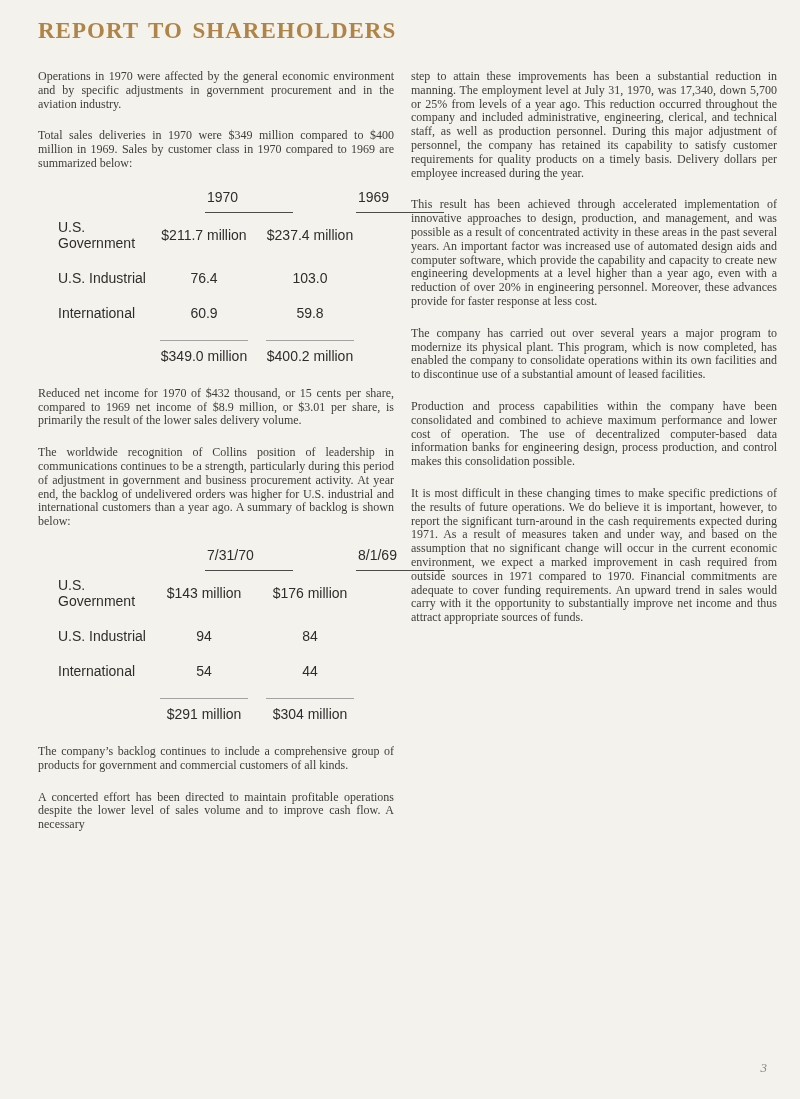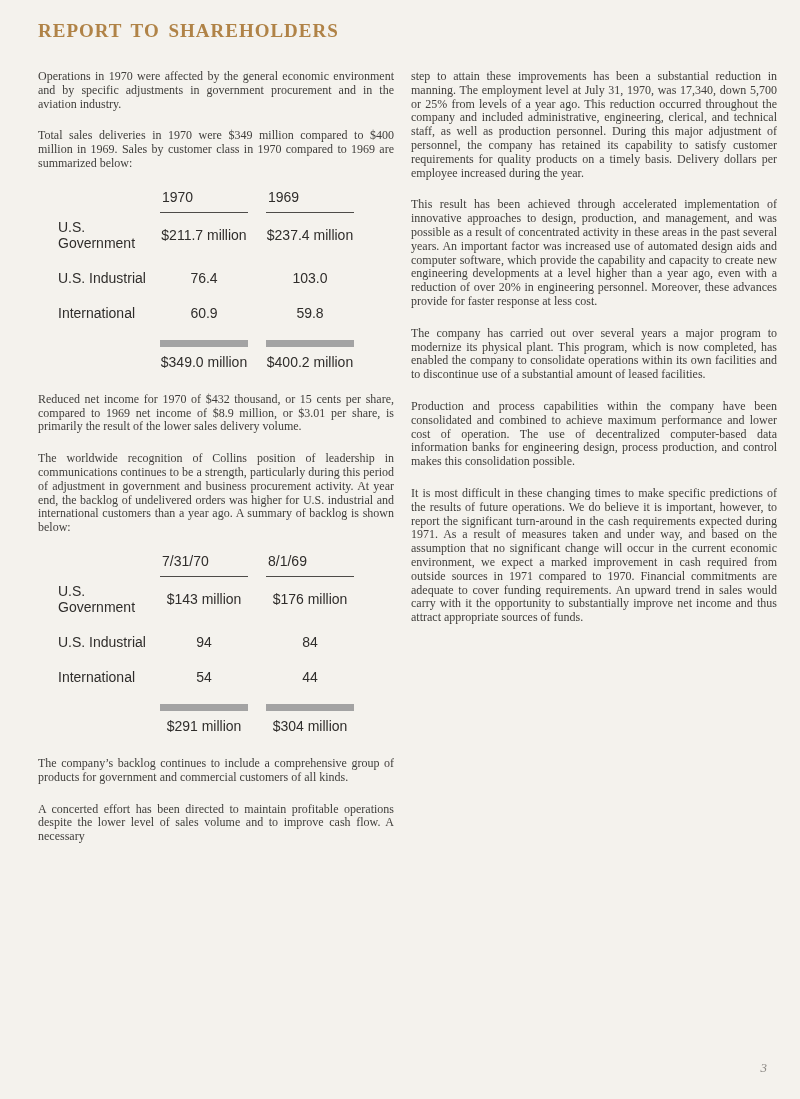--- a/index.html
+++ b/index.html
@@ -14,21 +14,21 @@
     position: relative;
     font-family: "Liberation Serif", serif;
   }
   .page {
     padding: 18px 23px 0 38px;
     box-sizing: border-box;
   }
   .page-title {
     font-family: "Liberation Serif", serif;
     font-weight: bold;
-    font-size: 19px;
+    font-size: 23px;
     line-height: 26px;
     letter-spacing: 1px;
     word-spacing: 3px;
     color: #b08347;
     margin: 0 0 26px 0;
   }
   .columns {
     display: flex;
     gap: 17px;
   }
@@ -64,24 +64,24 @@
     text-align: center;
     margin-right: 18px;
   }
   .t-head .t-val {
     text-align: left;
     padding-left: 2px;
     padding-bottom: 7px;
     border-bottom: 1px solid #4d4b48;
     box-sizing: border-box;
   }
-  .t-head { margin-bottom: 6px; }
+  .t-head { margin-bottom: 6px; gap: 45px; }
   .t-data { margin-bottom: 19px; align-items: center; }
   .t-total .t-val {
-    border-top: 7px solid #a3a3a3;
+    border-top: 1px solid #a3a3a3;
     padding-top: 7px;
     box-sizing: border-box;
   }
   .page-number {
     position: absolute;
     right: 33px;
     bottom: 23px;
     font-family: "Liberation Serif", serif;
     font-style: italic;
     font-size: 13px;

